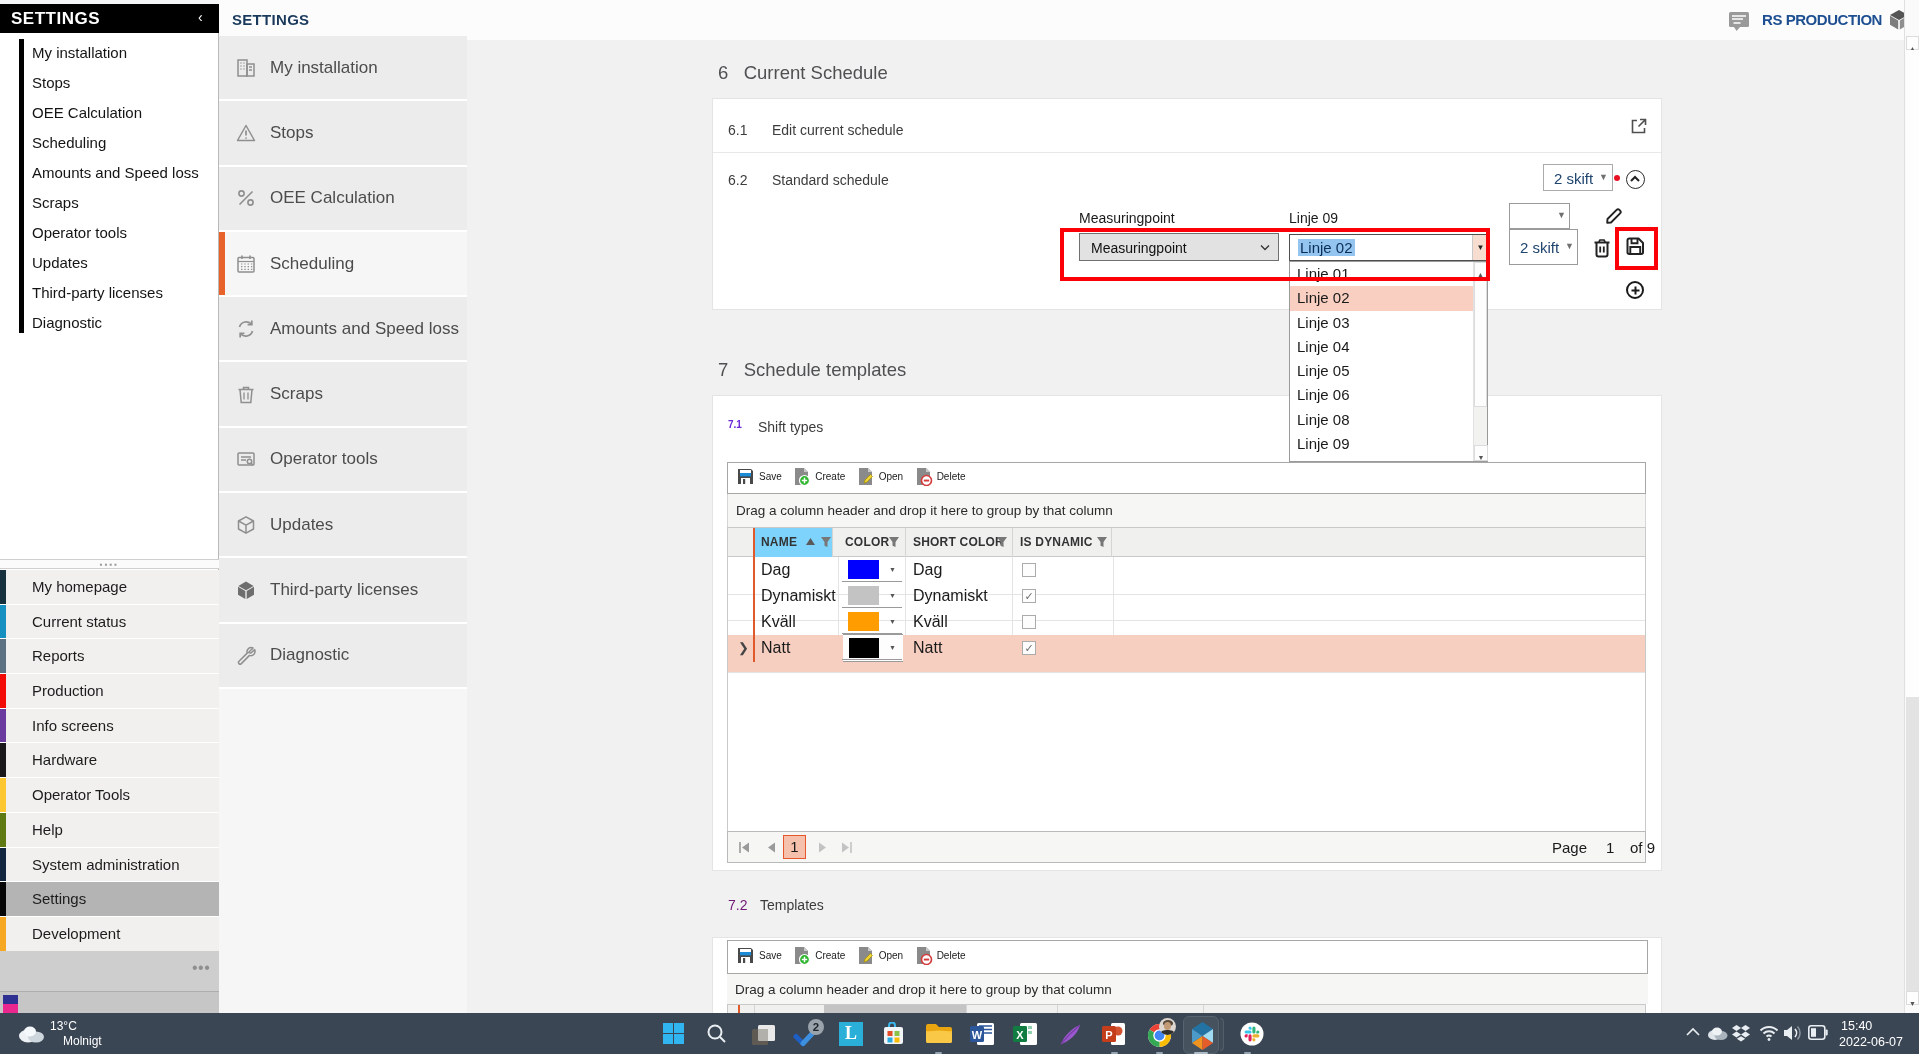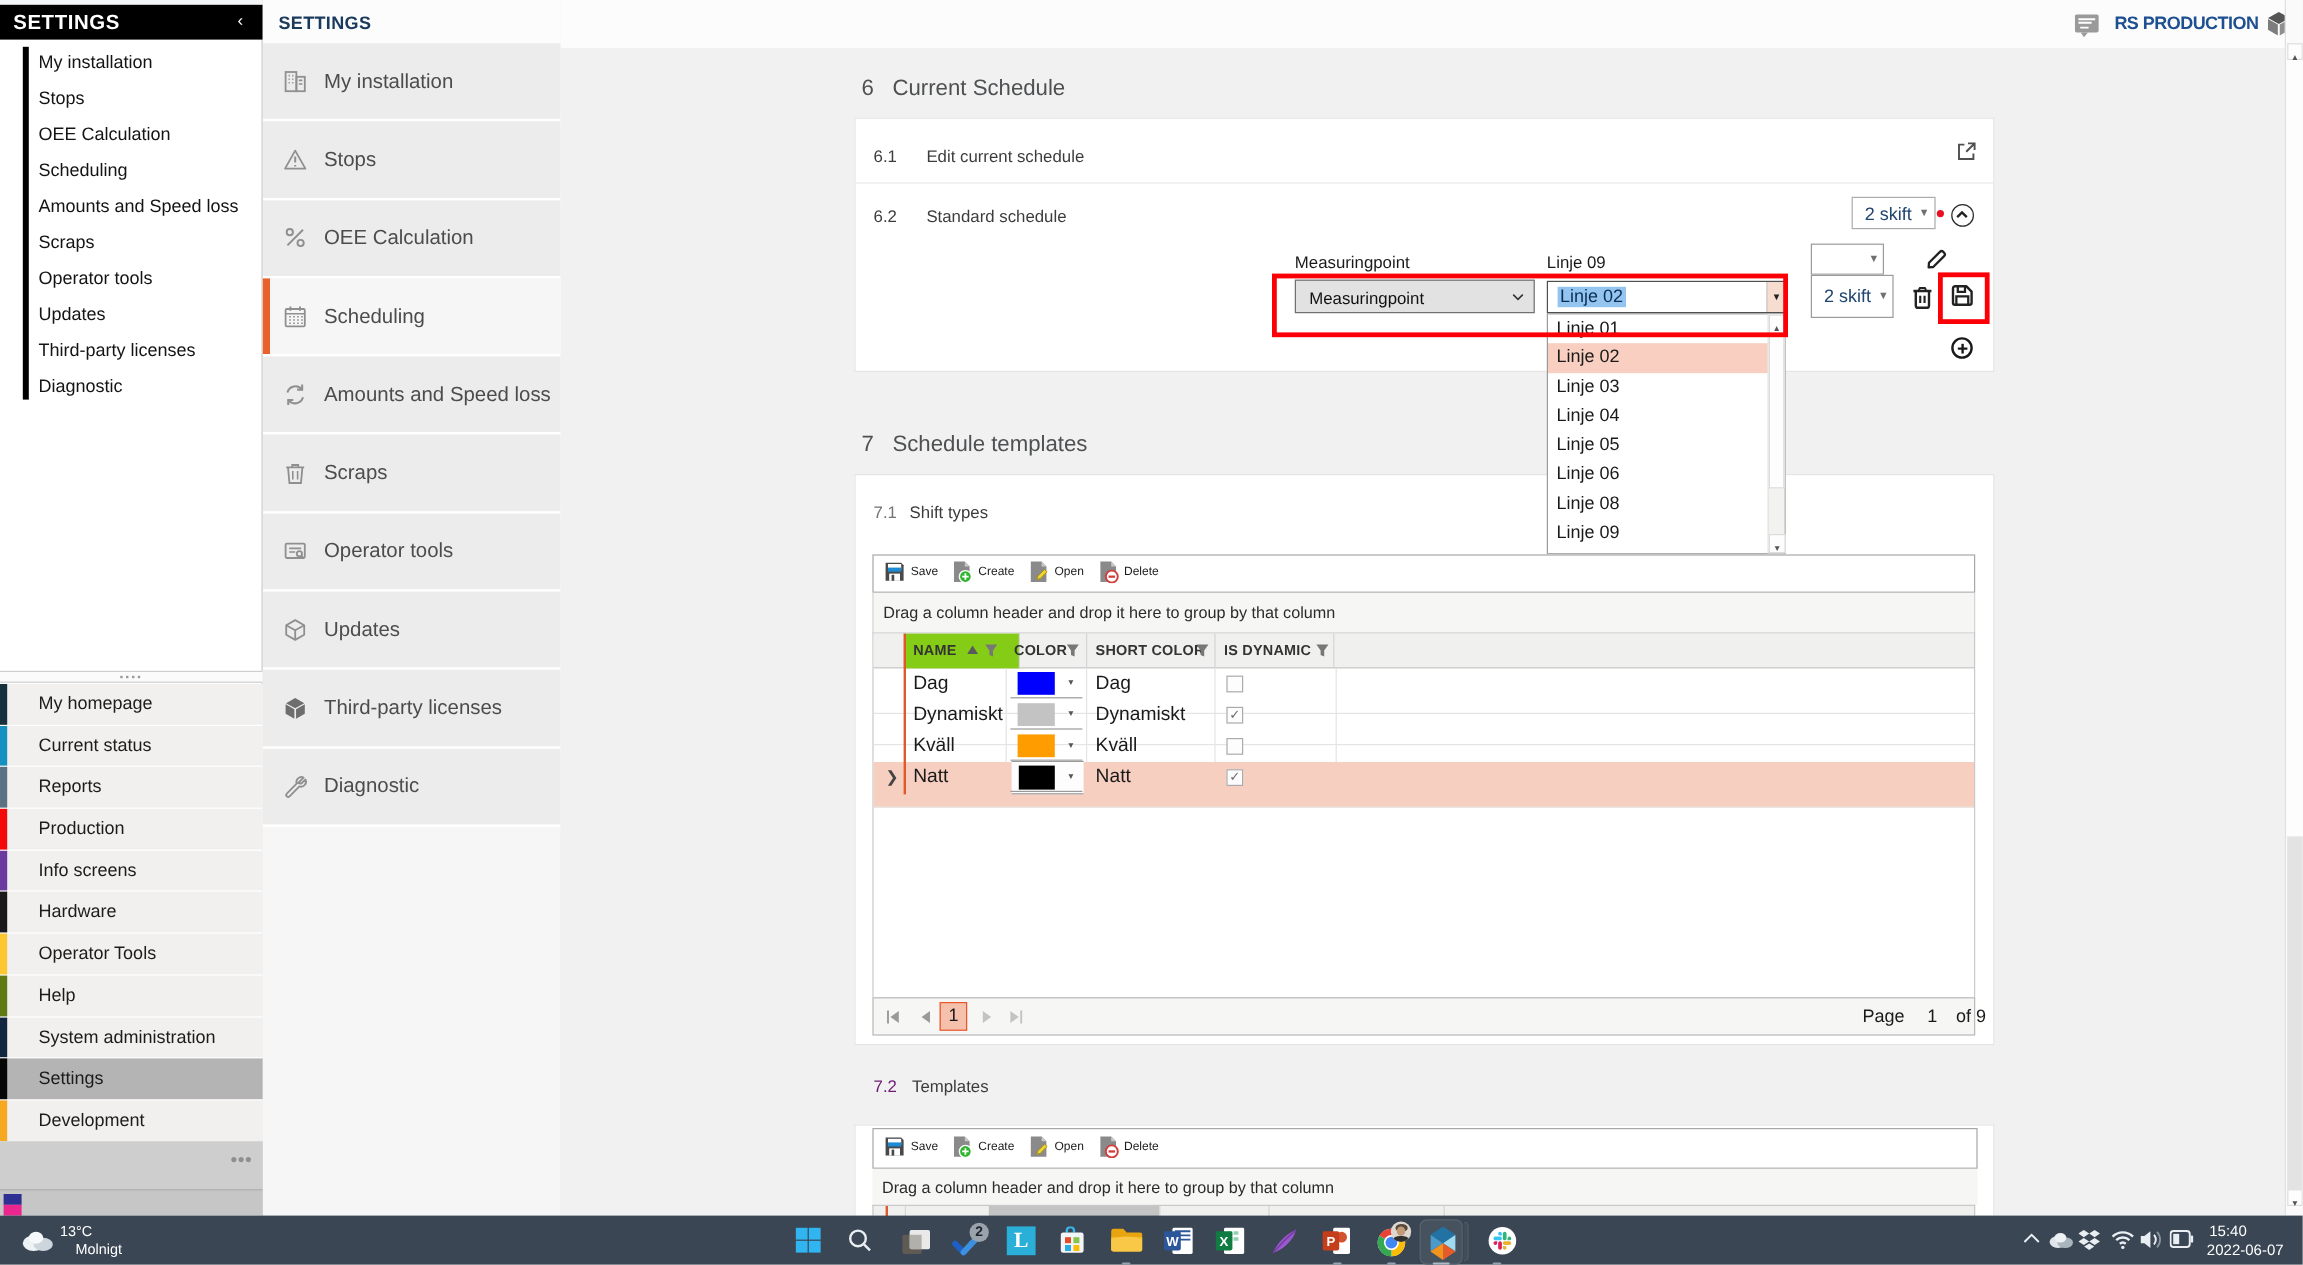--- a/index.html
+++ b/index.html
@@ -272,21 +272,21 @@
 
   <div class="abs" style="left:1626px; top:281px; width:18px; height:18px; border:2px solid #1a1a1a; border-radius:50%;">
     <svg class="abs" style="left:2.5px; top:2.5px;" width="9" height="9" viewBox="0 0 9 9" stroke="#1a1a1a" stroke-width="2">
         <path d="M4.5 0.5v8M0.5 4.5h8"></path>
       </svg>
   </div>
 
   <div class="abs" style="left:718px; top:359px; font-size:18.5px; color:#4f5052;">7&nbsp;&nbsp;&nbsp;Schedule templates</div>
 
   <div class="abs" style="left:712px; top:395px; width:950px; height:476px; background:#fff; border:1px solid #e4e4e4;"></div>
-  <div class="abs" style="left:728px; top:419px; font-size:14px; color:#737373;">7.1</div>
+  <div class="abs" style="left:728px; top:419px; font-size:10px; color:#6d28d9;font-weight:bold;">7.1</div>
   <div class="abs" style="left:758px; top:419px; font-size:14px; color:#3c3c3c;">Shift types</div>
 
   <div class="abs" style="left:727px; top:462px; width:919px; height:32px; background:#fff; border:1px solid #a7a7a7; padding:4px 0 0 8px; white-space:nowrap;">
     <span class="tbtn"><svg width="19" height="19" viewBox="0 0 19 19">
           <path d="M2 2h13l2 2v13H2Z" fill="#494949"></path>
           <rect x="4" y="3" width="11" height="5" fill="#fff"></rect>
           <rect x="4" y="6" width="11" height="3.4" fill="#1c8bd6"></rect>
           <rect x="5" y="11" width="9" height="6" fill="#fff"></rect>
           <rect x="7" y="12" width="2.2" height="5" fill="#494949"></rect>
         </svg>Save</span>
@@ -309,21 +309,21 @@
         </svg>Delete</span>
   </div>
   <div class="abs" style="left:727px; top:494px; width:919px; height:33px; background:#f6f6f5; border-left:1px solid #d5d5d5; border-right:1px solid #d5d5d5;">
     <span class="abs" style="left:8px; top:9px; font-size:13.5px; color:#2b2b2b;">Drag a column header and drop it here to group by that column</span>
   </div>
 
   <div class="abs" style="left:727px; top:527px; width:919px; height:304px; background:#fff; border:1px solid #c9c9c9; border-bottom:none;">
 
     <div class="abs" style="left:0; top:0; width:917px; height:29px; background:#f0f0ef; border-bottom:1px solid #c9c9c9;"></div>
     <div class="gridhead" style="left:0; width:26px;"></div>
-    <div class="gridhead" style="left:26px; width:96px; background:#84cc16;">
+    <div class="gridhead" style="left:26px; width:79px; background:#7dd3fc;">
         <span class="t">NAME</span>
       <svg class="funnel" style="left:52px; top:10px;" width="9" height="7" viewBox="0 0 9 7">
           <path d="M0 7 4.5 0 9 7z" fill="#5a5a5a"></path>
         </svg>
       <svg class="funnel" style="left:66px;" width="12" height="12" viewBox="0 0 12 12">
           <path d="M1 1h10L7.5 6v5l-3-1.2V6Z" fill="#777"></path>
         </svg>
     </div>
     <div class="gridhead" style="left:110px; width:68px;">
         <span class="t">COLOR</span>

